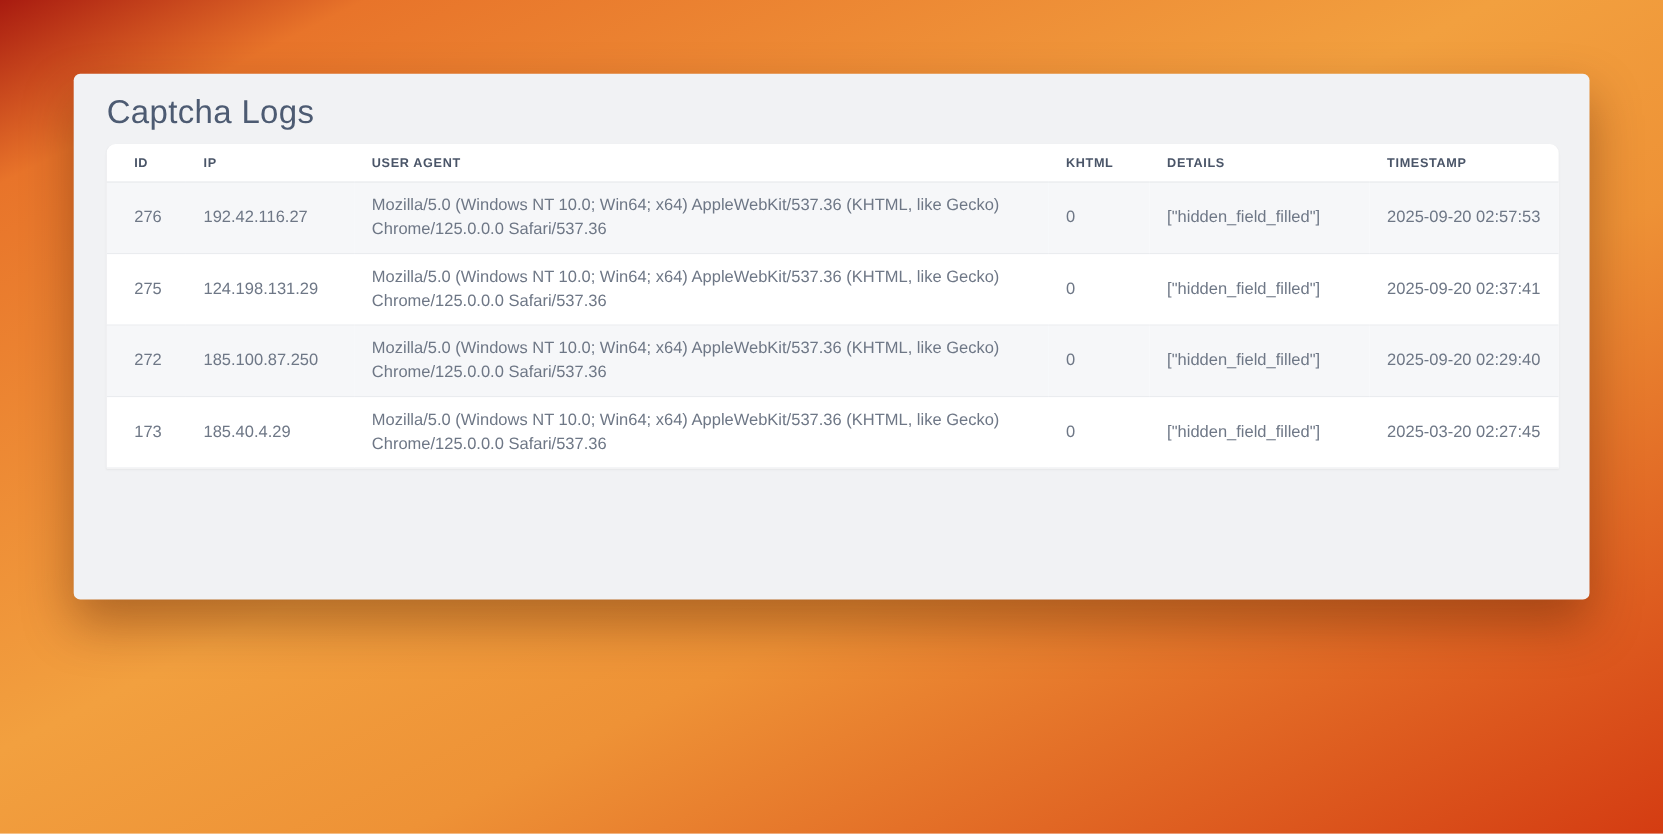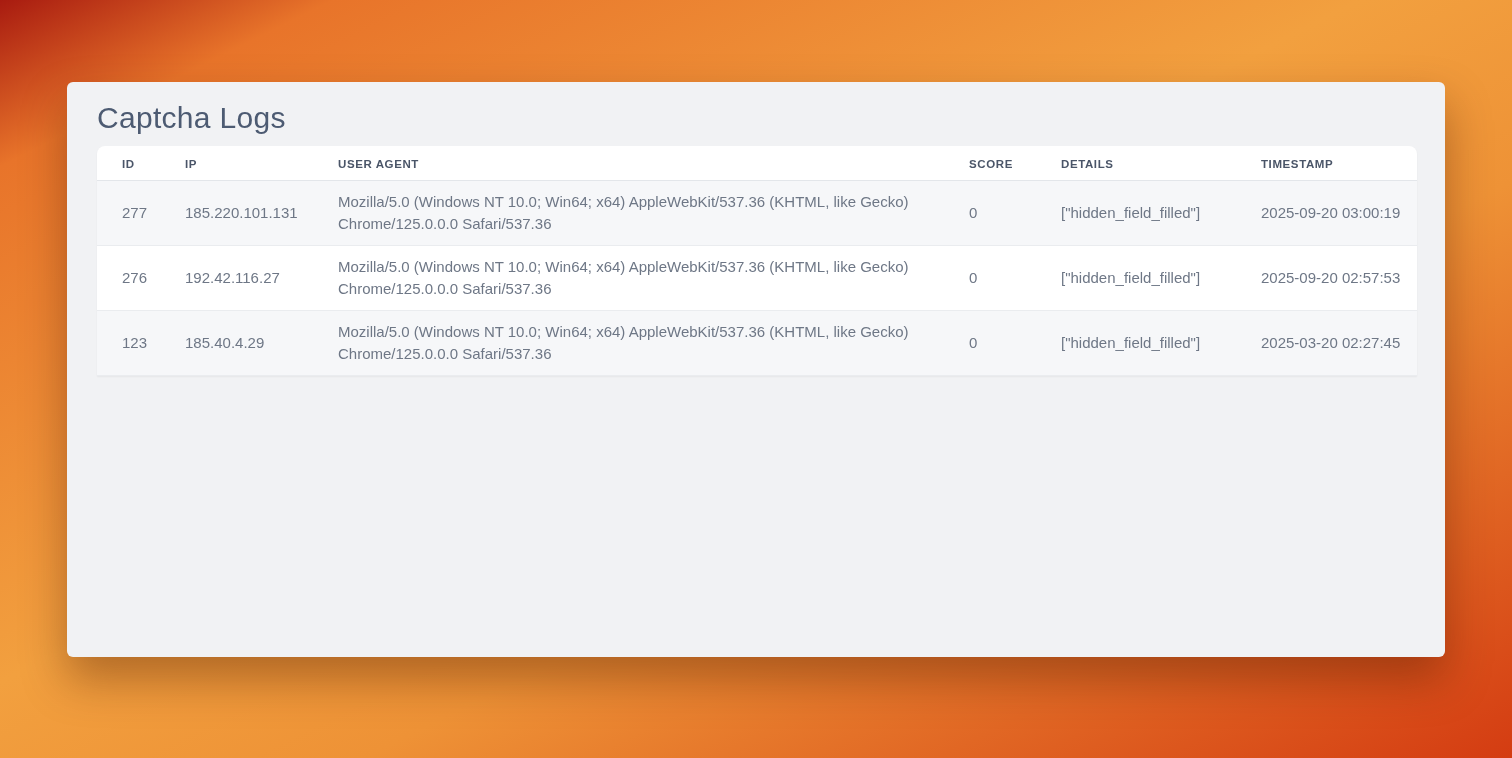--- a/index.html
+++ b/index.html
@@ -17,23 +17,23 @@
     background: linear-gradient(to bottom right,
       #a81b10 0%,
       #e8742a 11%,
       #f2a03f 45%,
       #ee9236 62%,
       #d43c12 100%);
   }
   .card {
     position: absolute;
     left: 67px;
-    top: 82px;
+    top: 67px;
     width: 1378px;
-    height: 575px;
+    height: 478px;
     background: #f1f2f4;
     border-radius: 6px;
     box-shadow: 0 22px 45px rgba(70, 20, 0, 0.38);
     overflow: hidden;
   }
   .title {
     margin: 0;
     padding: 13px 30px 0;
     font-size: 30px;
     line-height: 45px;
@@ -98,51 +98,59 @@
             <col class="c-ua">
           <col class="c-score">
             <col class="c-details">
             <col class="c-ts">
         </colgroup>
         <thead>
           <tr>
             <th>ID</th>
             <th>IP</th>
             <th>USER AGENT</th>
-            <th>SCORE</th>
+            <th>KHTML</th>
             <th>DETAILS</th>
             <th>TIMESTAMP</th>
           </tr>
         </thead>
         <tbody>
 
-  <tr>
-    <td class="cell-id">277</td>
-    <td class="cell-ip">185.220.101.131</td>
-    <td class="cell-ua">Mozilla/5.0 (Windows NT 10.0; Win64; x64) AppleWebKit/537.36 (KHTML, like Gecko) Chrome/125.0.0.0 Safari/537.36</td>
-    <td class="cell-score">0</td>
-    <td class="cell-details">["hidden_field_filled"]</td>
-    <td class="cell-ts">2025-09-20 03:00:19</td>
-  </tr>
 
   <tr>
     <td class="cell-id">276</td>
     <td class="cell-ip">192.42.116.27</td>
     <td class="cell-ua">Mozilla/5.0 (Windows NT 10.0; Win64; x64) AppleWebKit/537.36 (KHTML, like Gecko) Chrome/125.0.0.0 Safari/537.36</td>
     <td class="cell-score">0</td>
     <td class="cell-details">["hidden_field_filled"]</td>
     <td class="cell-ts">2025-09-20 02:57:53</td>
   </tr>
 
-
+  <tr>
+    <td class="cell-id">275</td>
+    <td class="cell-ip">124.198.131.29</td>
+    <td class="cell-ua">Mozilla/5.0 (Windows NT 10.0; Win64; x64) AppleWebKit/537.36 (KHTML, like Gecko) Chrome/125.0.0.0 Safari/537.36</td>
+    <td class="cell-score">0</td>
+    <td class="cell-details">["hidden_field_filled"]</td>
+    <td class="cell-ts">2025-09-20 02:37:41</td>
+  </tr>
 
 
 
   <tr>
-    <td class="cell-id">123</td>
+    <td class="cell-id">272</td>
+    <td class="cell-ip">185.100.87.250</td>
+    <td class="cell-ua">Mozilla/5.0 (Windows NT 10.0; Win64; x64) AppleWebKit/537.36 (KHTML, like Gecko) Chrome/125.0.0.0 Safari/537.36</td>
+    <td class="cell-score">0</td>
+    <td class="cell-details">["hidden_field_filled"]</td>
+    <td class="cell-ts">2025-09-20 02:29:40</td>
+  </tr>
+
+  <tr>
+    <td class="cell-id">173</td>
     <td class="cell-ip">185.40.4.29</td>
     <td class="cell-ua">Mozilla/5.0 (Windows NT 10.0; Win64; x64) AppleWebKit/537.36 (KHTML, like Gecko) Chrome/125.0.0.0 Safari/537.36</td>
     <td class="cell-score">0</td>
     <td class="cell-details">["hidden_field_filled"]</td>
     <td class="cell-ts">2025-03-20 02:27:45</td>
   </tr>
 </tbody>
       </table>
     </div>
   </div>

